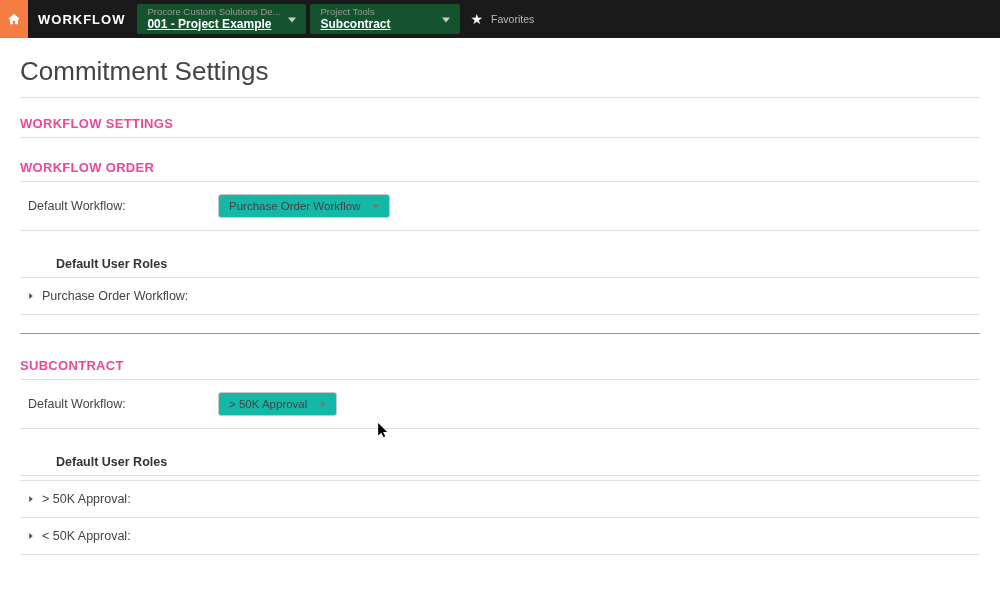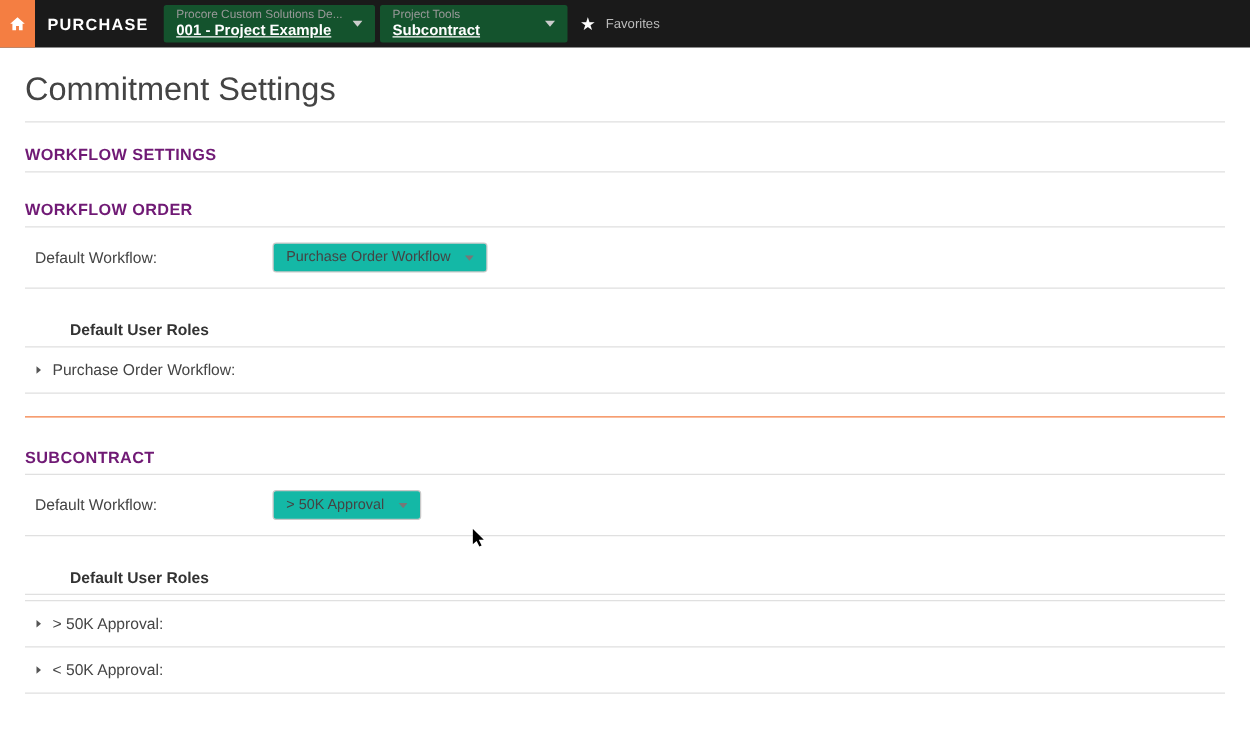--- a/index.html
+++ b/index.html
@@ -19,21 +19,21 @@
     .fav-star { color: #fff; font-size: 14px; margin-right: 8px; }
     .fav-label { color: #bbb; font-size: 10.5px; }
     
     
     .content { padding: 18px 20px; }
     .page-title { font-size: 26px; font-weight: 300; color: #444; margin-bottom: 10px; }
     .hr { border: none; border-top: 1px solid #e0e0e0; margin: 6px 0 18px; }
     .hr-tight { border: none; border-top: 1px solid #e0e0e0; margin: 4px 0; }
     .hr-orange { border: none; border-top: 1px solid #f47e42; margin: 18px 0 24px; }
     
-    .section-heading { font-size: 13px; font-weight: bold; color: #701a75; letter-spacing: 0.3px; margin-bottom: 6px; }
+    .section-heading { font-size: 13px; font-weight: bold; color: #ec4899; letter-spacing: 0.3px; margin-bottom: 6px; }
     .subsection-heading { font-size: 12.5px; font-weight: bold; color: #333; margin-bottom: 6px; padding-left: 36px; }
     
     .field-row { display: flex; align-items: center; padding: 8px 8px; }
     .field-label { width: 190px; font-size: 12.5px; color: #444; }
     .select { border: 1px solid #c8c8c8; border-radius: 3px; background: #14b8a6; padding: 5px 10px; font-size: 11.5px; color: #444; display: flex; align-items: center; min-width: 116px; }
     .select.narrow { min-width: 90px; }
     .select .sel-text { margin-right: 12px; }
     .select svg { fill: #777; width: 7px; height: 7px; margin-left: auto; }
     
     .expandable-row { display: flex; align-items: flex-end; padding: 7px 8px; font-size: 12.5px; color: #444; }
@@ -47,21 +47,21 @@
 </head>
 <body>
 
 <div class="header">
   <div class="home-btn">
     <svg viewBox="0 0 24 24">
         <path d="M12 3l10 9h-3v9h-5v-6h-4v6H5v-9H2z"></path>
       </svg>
   </div>
   <div class="logo">
-    <span>PURCHASE</span>
+    <span>WORKFLOW</span>
   </div>
   <div class="nav-dropdown">
     <div>
       <div class="label">Procore Custom Solutions De...</div>
       <div class="value">001 - Project Example</div>
     </div>
     <div class="chev"><svg viewBox="0 0 10 10">
           <path d="M0 2l5 6 5-6z"></path>
         </svg></div>
   </div>

